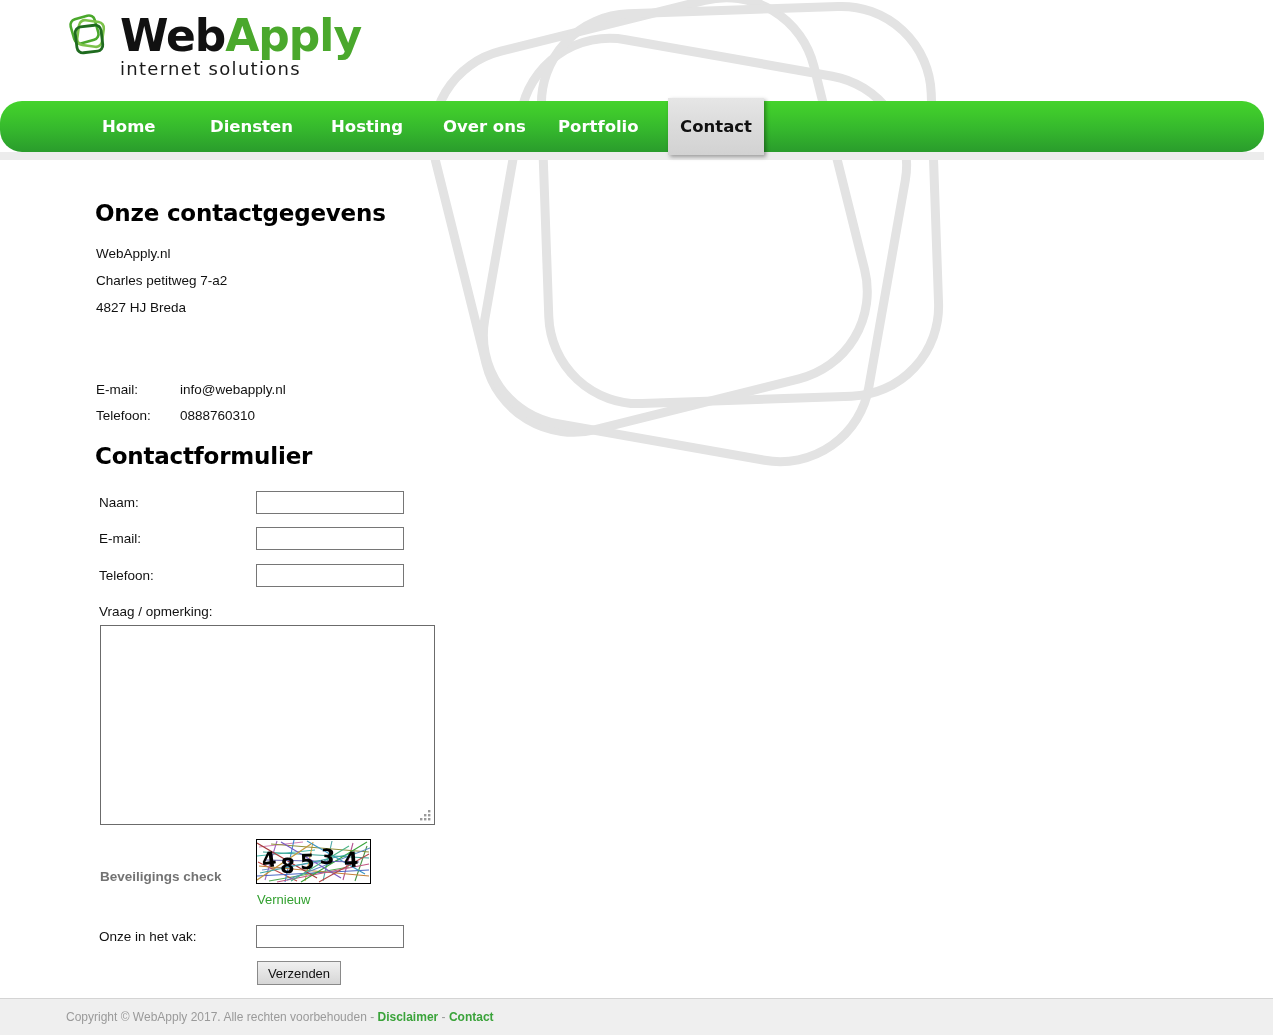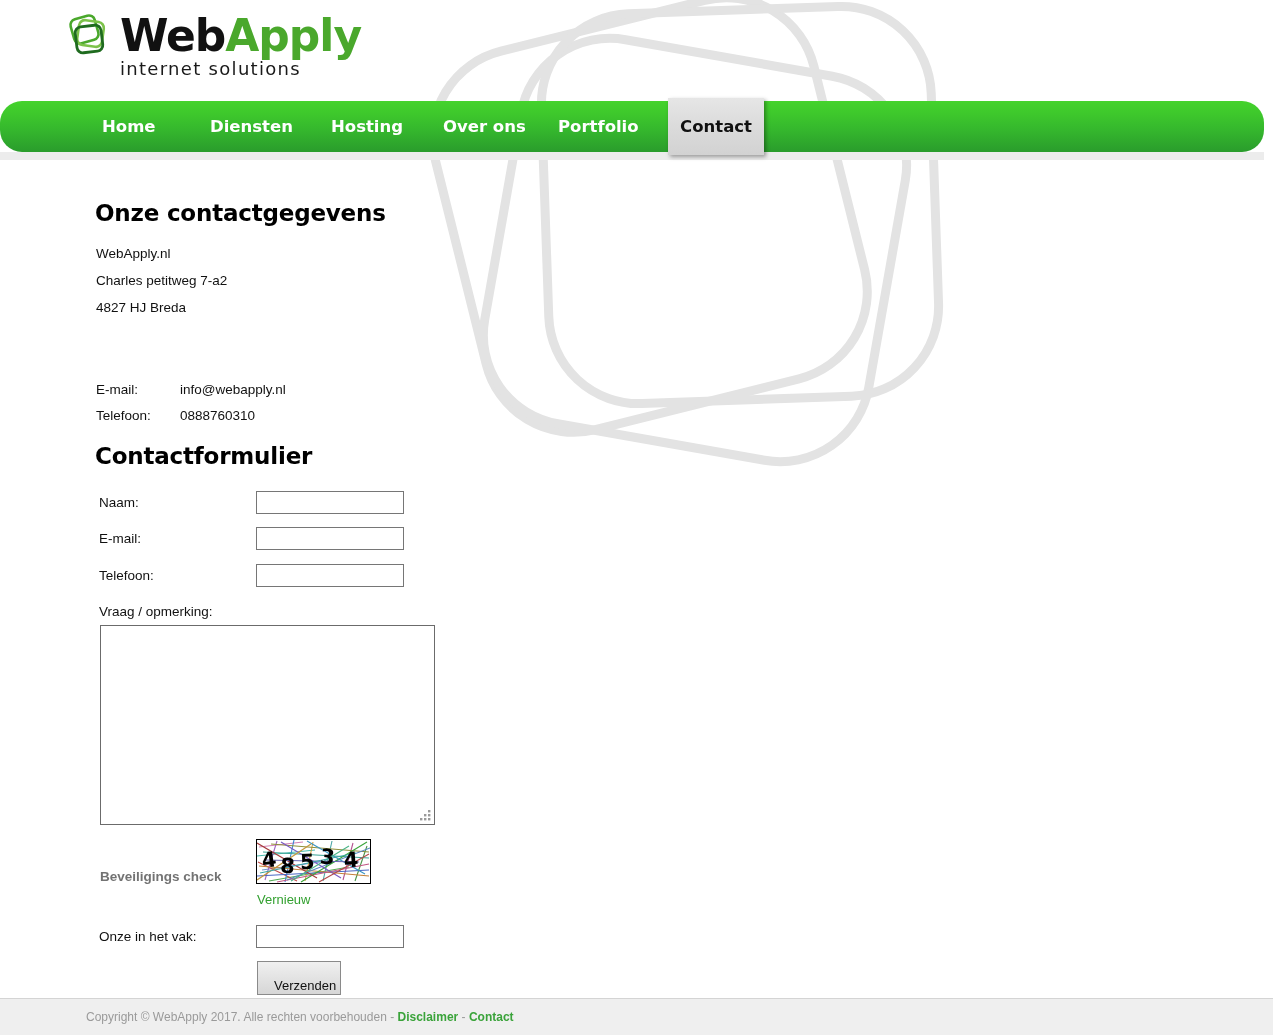--- a/index.html
+++ b/index.html
@@ -284,42 +284,41 @@
     left: 257px;
     top: 801px;
     width: 84px;
     height: 24px;
     background: linear-gradient(to bottom, #f0f0f0 0%, #e3e3e3 50%, #d6d6d6 100%);
     border: 1px solid #8a8a8a;
     font-family: "Liberation Sans", sans-serif;
     font-size: 13px;
     color: #111111;
     cursor: pointer;
-    padding: 16px;
+    padding: 4px;
   }
 
   
   .footer {
     position: absolute;
     left: 0;
     bottom: 0;
     width: 1273px;
     height: 37px;
     background: #efefef;
     border-top: 1px solid #d4d4d4;
     z-index: 4;
   }
   .footer-inner {
     position: absolute;
     left: 66px;
     top: 11px;
     font-size: 12px;
     color: #9a9a9a;
     white-space: nowrap;
-    margin-left: 20px;
   }
   .footer-inner a {
     color: #3aa33a;
     text-decoration: none;
     font-weight: bold;
     cursor: pointer;
   }
   .footer-sep { color: #9a9a9a; }
 </style>
 </head>

